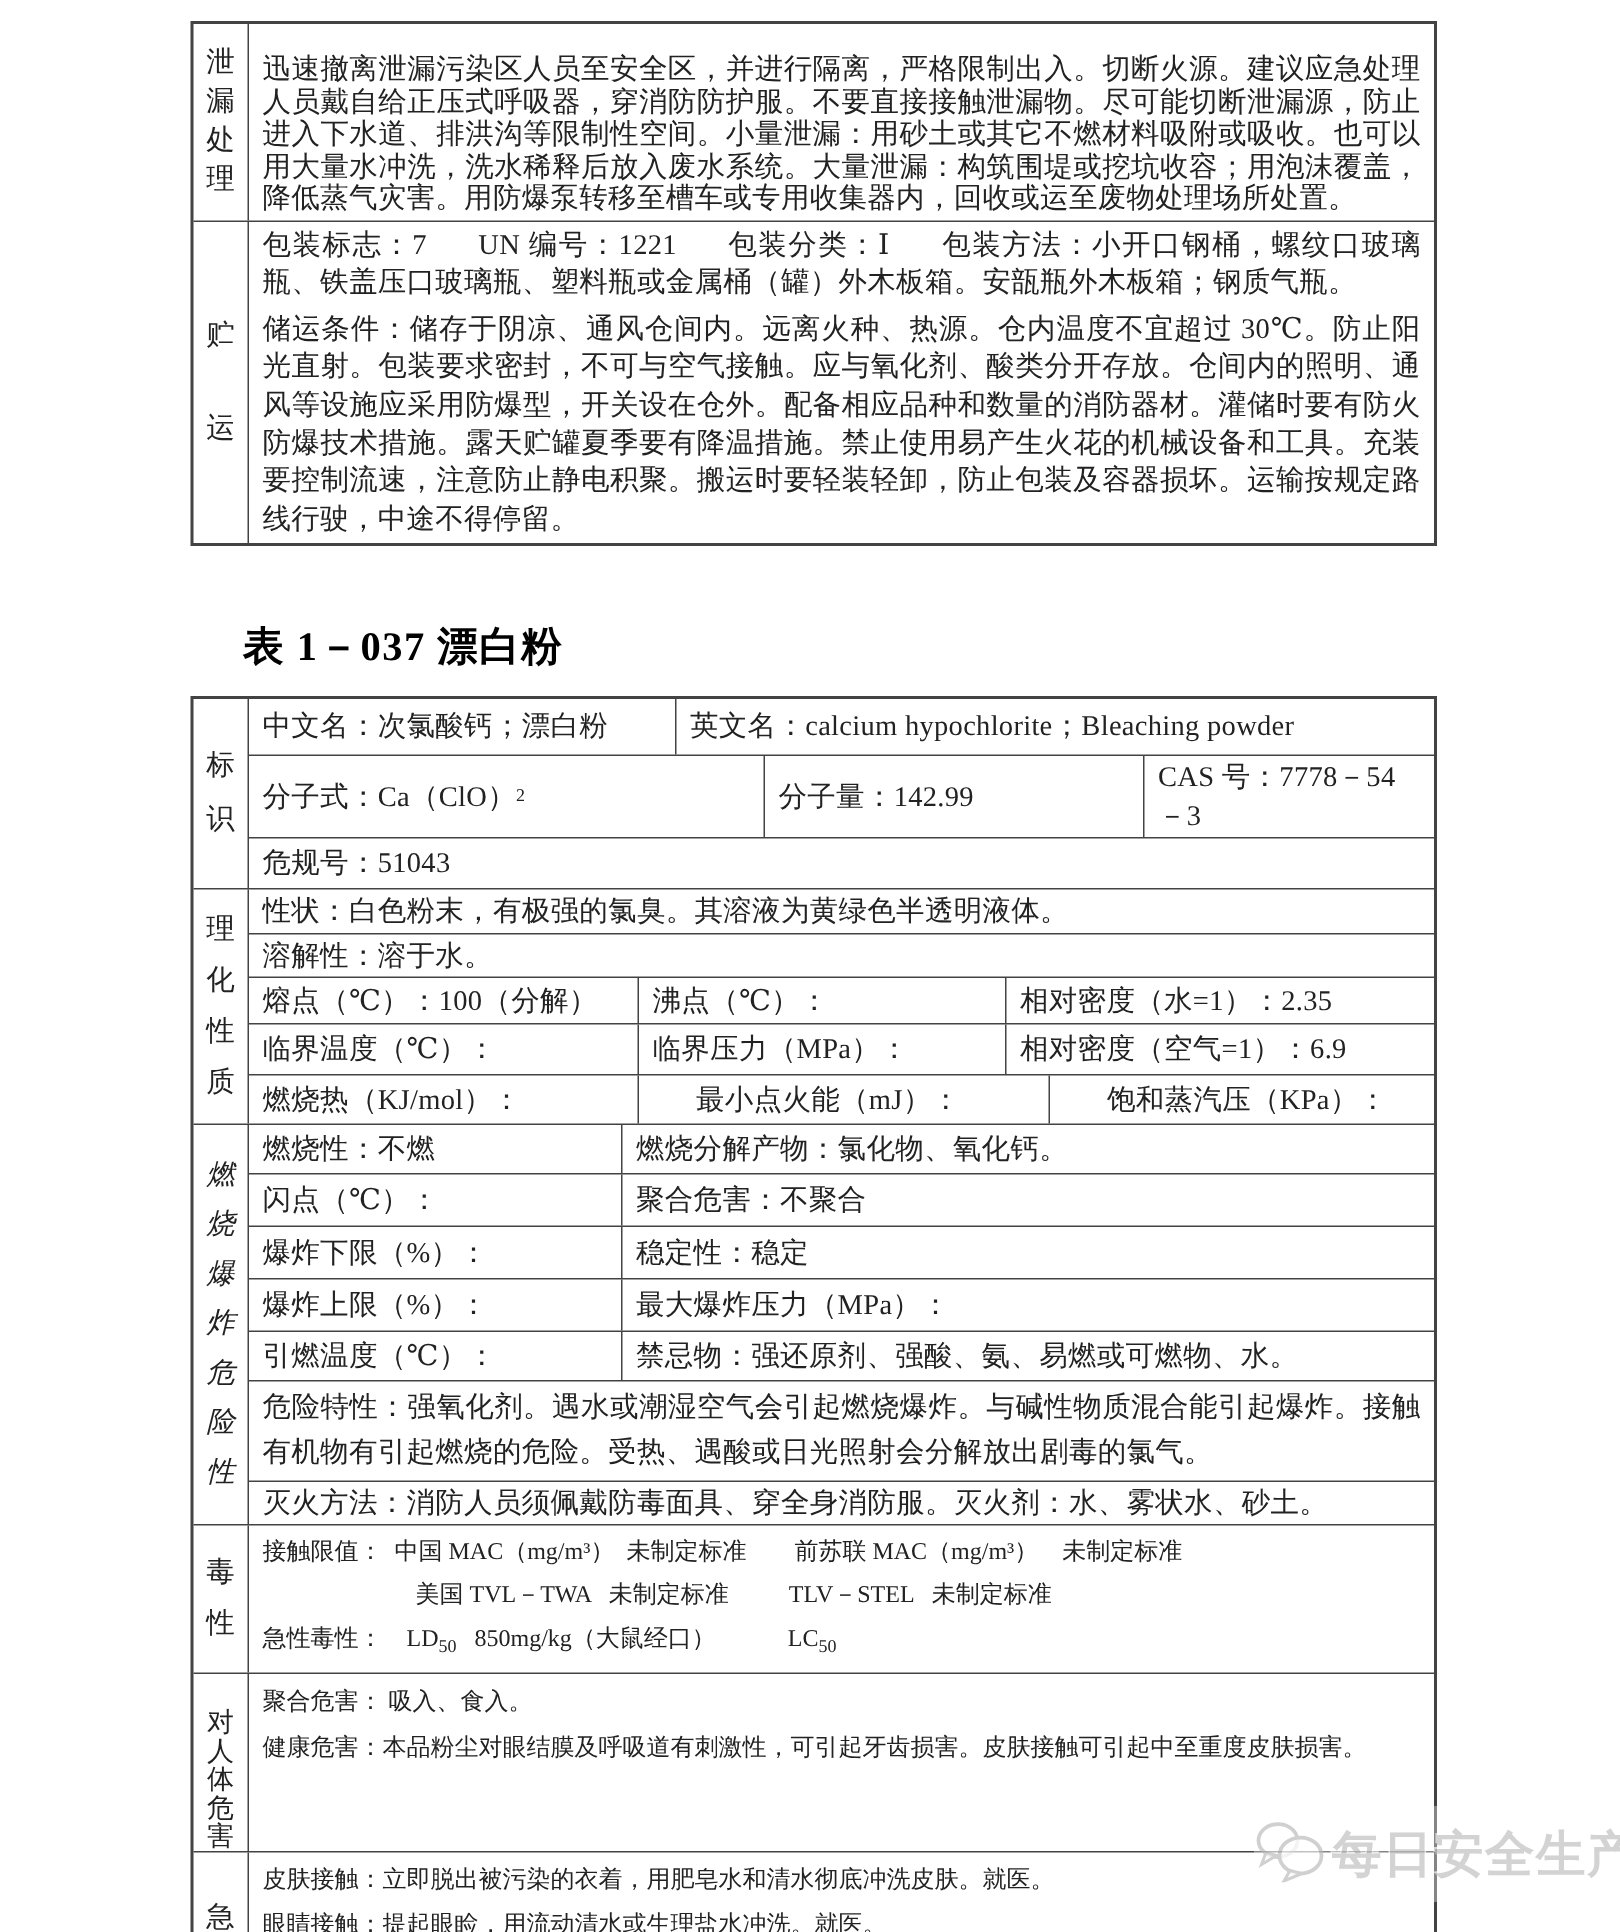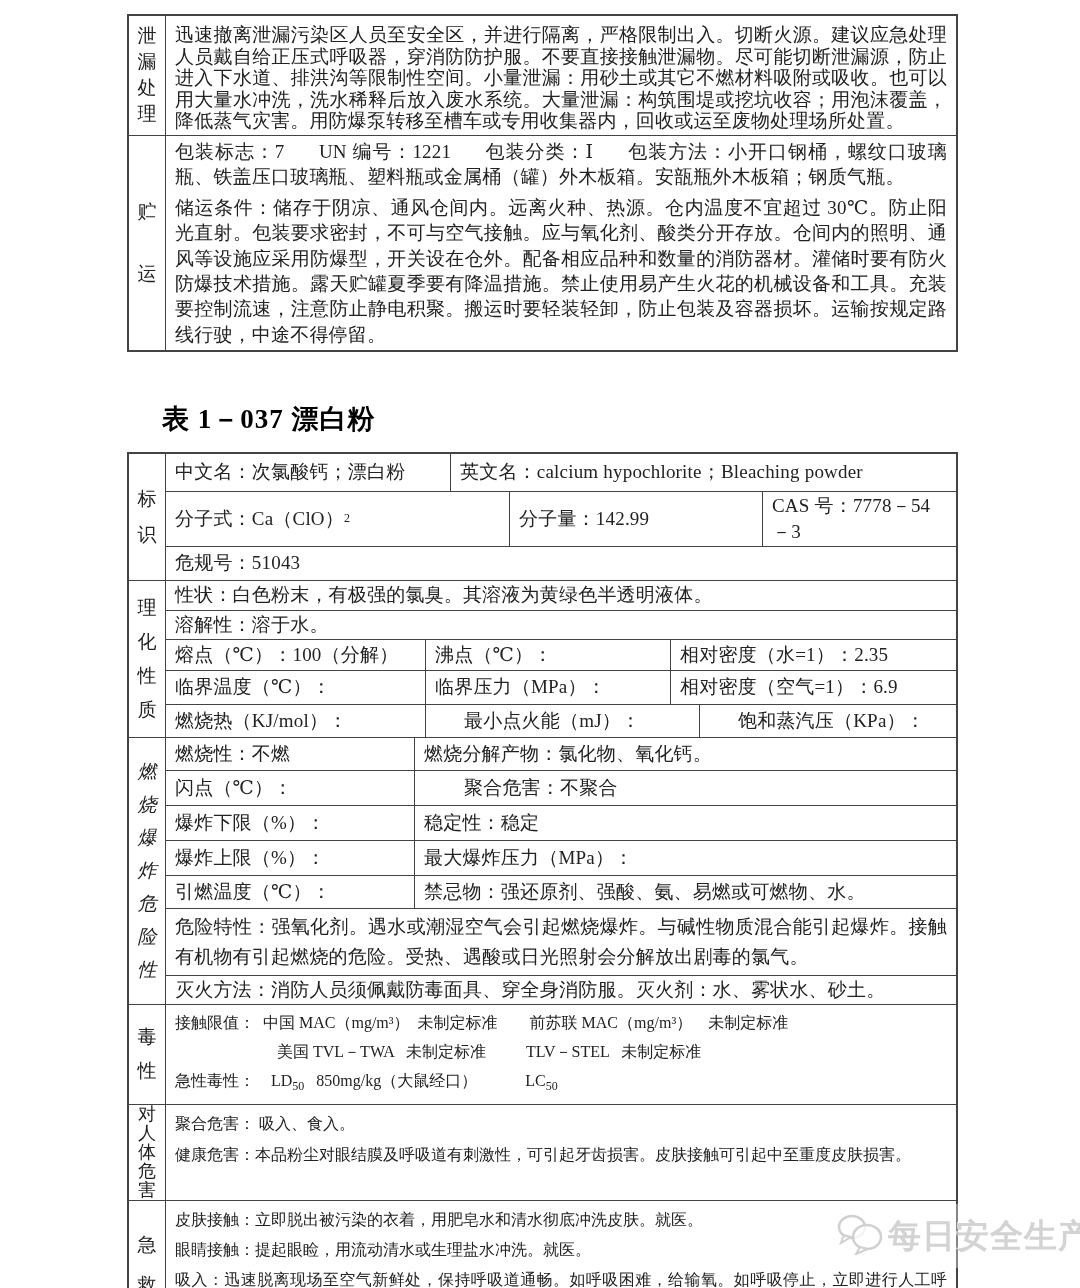--- a/index.html
+++ b/index.html
@@ -15,21 +15,21 @@
     width:36px;flex:0 0 36px;border-right:1.6px solid #434343;
     display:flex;align-items:center;justify-content:center;
   }
   .vlabel{
     width:20px;font-size:19px;text-align:center;
     word-break:break-all;line-break:anywhere;color:#222;
   }
   .bodycol{flex:1 1 auto;min-width:0;}
   .para{
     font-size:19px;line-height:21.5px;text-align:justify;
-    padding:8px 9px 3px 9px;margin:0;letter-spacing:0.2px;
+    padding:20px 9px 3px 9px;margin:0;letter-spacing:0.2px;
   }
   .para2{line-height:25.3px;padding:3px 9px;}
   .pre{white-space:pre-wrap;}
   .doc-title{
     font-size:27px;font-weight:bold;margin:49px 0 15px 35px;
     letter-spacing:1px;color:#000000;
   }
   
   .sect{display:flex;border-bottom:1.6px solid #434343;}
   .sect:last-child{border-bottom:none;}
@@ -143,21 +143,21 @@
 
     <div class="sect">
       <div class="lblcol">
         <div class="vlabel" style="line-height:33px;font-style:italic;">燃烧爆炸危险性</div>
       </div>
       <div class="bodycol rows">
         <div class="mrow" style="min-height:32px;">
           <div class="cell" style="flex:0 0 230px;">燃烧性：不燃</div>
           <div class="cell">燃烧分解产物：氯化物、氧化钙。</div>
         </div>
-        <div class="mrow" style="min-height:34px;gap:40px;">
+        <div class="mrow" style="min-height:34px;">
           <div class="cell" style="flex:0 0 230px;">闪点（℃）：</div>
           <div class="cell">聚合危害：不聚合</div>
         </div>
         <div class="mrow" style="min-height:34px;">
           <div class="cell" style="flex:0 0 230px;">爆炸下限（%）：</div>
           <div class="cell">稳定性：稳定</div>
         </div>
         <div class="mrow" style="min-height:34px;">
           <div class="cell" style="flex:0 0 230px;">爆炸上限（%）：</div>
           <div class="cell">最大爆炸压力（MPa）：</div>
@@ -183,21 +183,21 @@
         <div class="blockcell" style="padding:3px 9px;">
           <div class="tox-line">接触限值：  中国 MAC（mg/m³）  未制定标准        前苏联 MAC（mg/m³）    未制定标准</div>
           <div class="tox-line tox-indent">美国 TVL－TWA   未制定标准          TLV－STEL   未制定标准</div>
           <div class="tox-line"><span>急性毒性：    </span><span>LD</span><span class="sub">50</span><span>   850mg/kg（大鼠经口）            </span><span>LC</span><span class="sub">50</span></div>
         </div>
       </div>
     </div>
 
     <div class="sect">
       <div class="lblcol">
-        <div class="vlabel" style="line-height:19px;font-size:18px;">对人体危害</div>
+        <div class="vlabel" style="line-height:19px;font-size:18px;margin-top:23px;">对人体危害</div>
       </div>
       <div class="bodycol">
         <div class="blockcell" style="padding:3px 9px;">
           <div class="aid-line" style="line-height:31px;">聚合危害：  吸入、食入。</div>
           <div class="aid-line" style="line-height:31px;">健康危害：本品粉尘对眼结膜及呼吸道有刺激性，可引起牙齿损害。皮肤接触可引起中至重度皮肤损害。</div>
         </div>
       </div>
     </div>
 
     <div class="sect">

